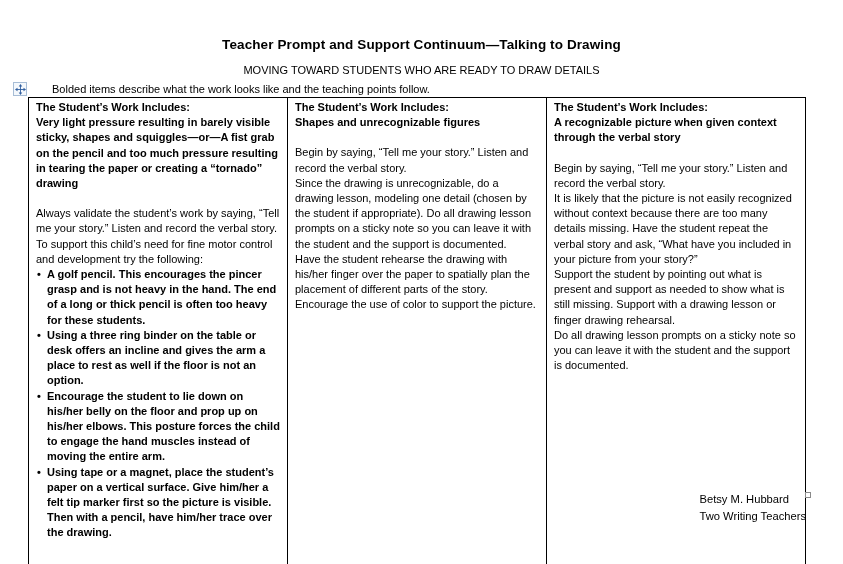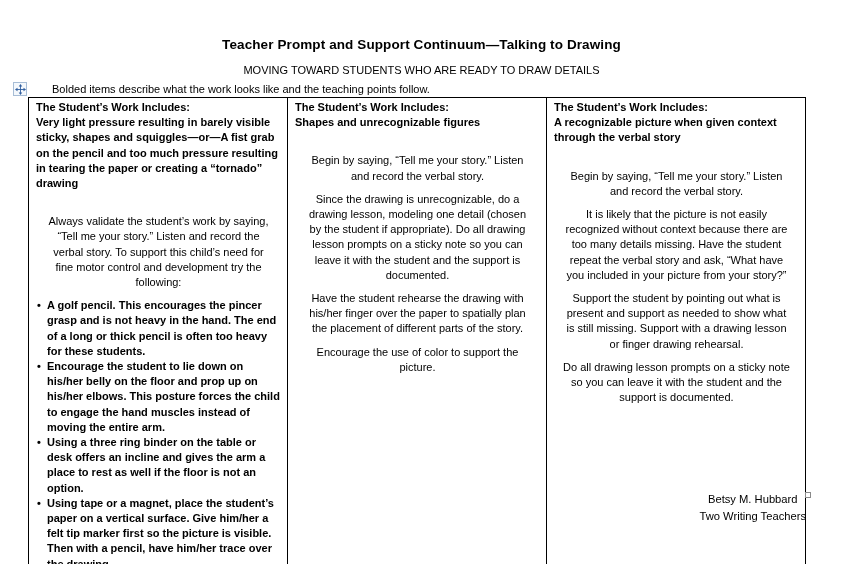--- a/index.html
+++ b/index.html
@@ -51,31 +51,31 @@
   .col .hdr, .col .boldblock { font-weight: bold; }
   .spacer { height: 15px; }
   .bullets { list-style: none; }
   .bullets li { position: relative; padding-left: 11px; font-weight: bold; }
   .bullets li::before {
     content: "\2022";
     position: absolute; left: 1px; top: 0;
   }
   .footer {
     position: absolute; top: 491px; right: 37px;
-    text-align: center;
+    text-align: left;
     font-size: 11.2px; line-height: 16.5px;
   }
   .resize-handle {
     position: absolute; left: 805px; top: 492px;
     width: 6px; height: 6px;
     border: 1px solid #8a8a8a;
     background: #fff;
     cursor: nwse-resize;
   }
-  p { margin: 8px; text-align: center; }
+  p { margin: 0; }
 </style>
 </head>
 <body>
 
 <div class="title">Teacher Prompt and Support Continuum—Talking to Drawing</div>
 <div class="subtitle">MOVING TOWARD STUDENTS WHO ARE READY TO DRAW DETAILS</div>
 
 <div class="note-row">
   <span class="move-handle">
     <svg width="11" height="11" viewBox="0 0 20 20">
@@ -96,22 +96,22 @@
 
 <div class="prompt-table">
 
   <div class="col">
     <div class="hdr">The Student’s Work Includes:</div>
     <div class="boldblock">Very light pressure resulting in barely visible sticky, shapes and squiggles—or—A fist grab on the pencil and too much pressure resulting in tearing the paper or creating a “tornado”  drawing</div>
     <div class="spacer"></div>
     <p>Always validate the student’s work by saying, “Tell me your story.” Listen and record the verbal story. To support this child’s need for fine motor control and development try the following:</p>
     <ul class="bullets">
       <li>A golf pencil. This encourages the pincer grasp and is not heavy in the hand. The end of a long or thick pencil is often too heavy for these students.</li>
+      <li>Using a three ring binder on the table or desk offers an incline and gives the arm a place to rest as well if the floor is not an option.</li>
       <li>Encourage the student to lie down on his/her belly on the floor and prop up on his/her elbows. This posture forces the child to engage the hand muscles instead of moving the entire arm.</li>
-      <li>Using a three ring binder on the table or desk offers an incline and gives the arm a place to rest as well if the floor is not an option.</li>
       <li>Using tape or a magnet, place the student’s paper on a vertical surface. Give him/her a felt tip marker first so the picture is visible. Then with a pencil, have him/her trace over the drawing.</li>
     </ul>
   </div>
 
   <div class="col">
     <div class="hdr">The Student’s Work Includes:</div>
     <div class="boldblock">Shapes and unrecognizable figures</div>
     <div class="spacer"></div>
     <p>Begin by saying, “Tell me your story.” Listen and record the verbal story.</p>
     <p>Since the drawing is unrecognizable, do a drawing lesson, modeling one detail (chosen by the student if appropriate). Do all drawing lesson prompts on a sticky note so you can leave it with the student and the support is documented.</p>

